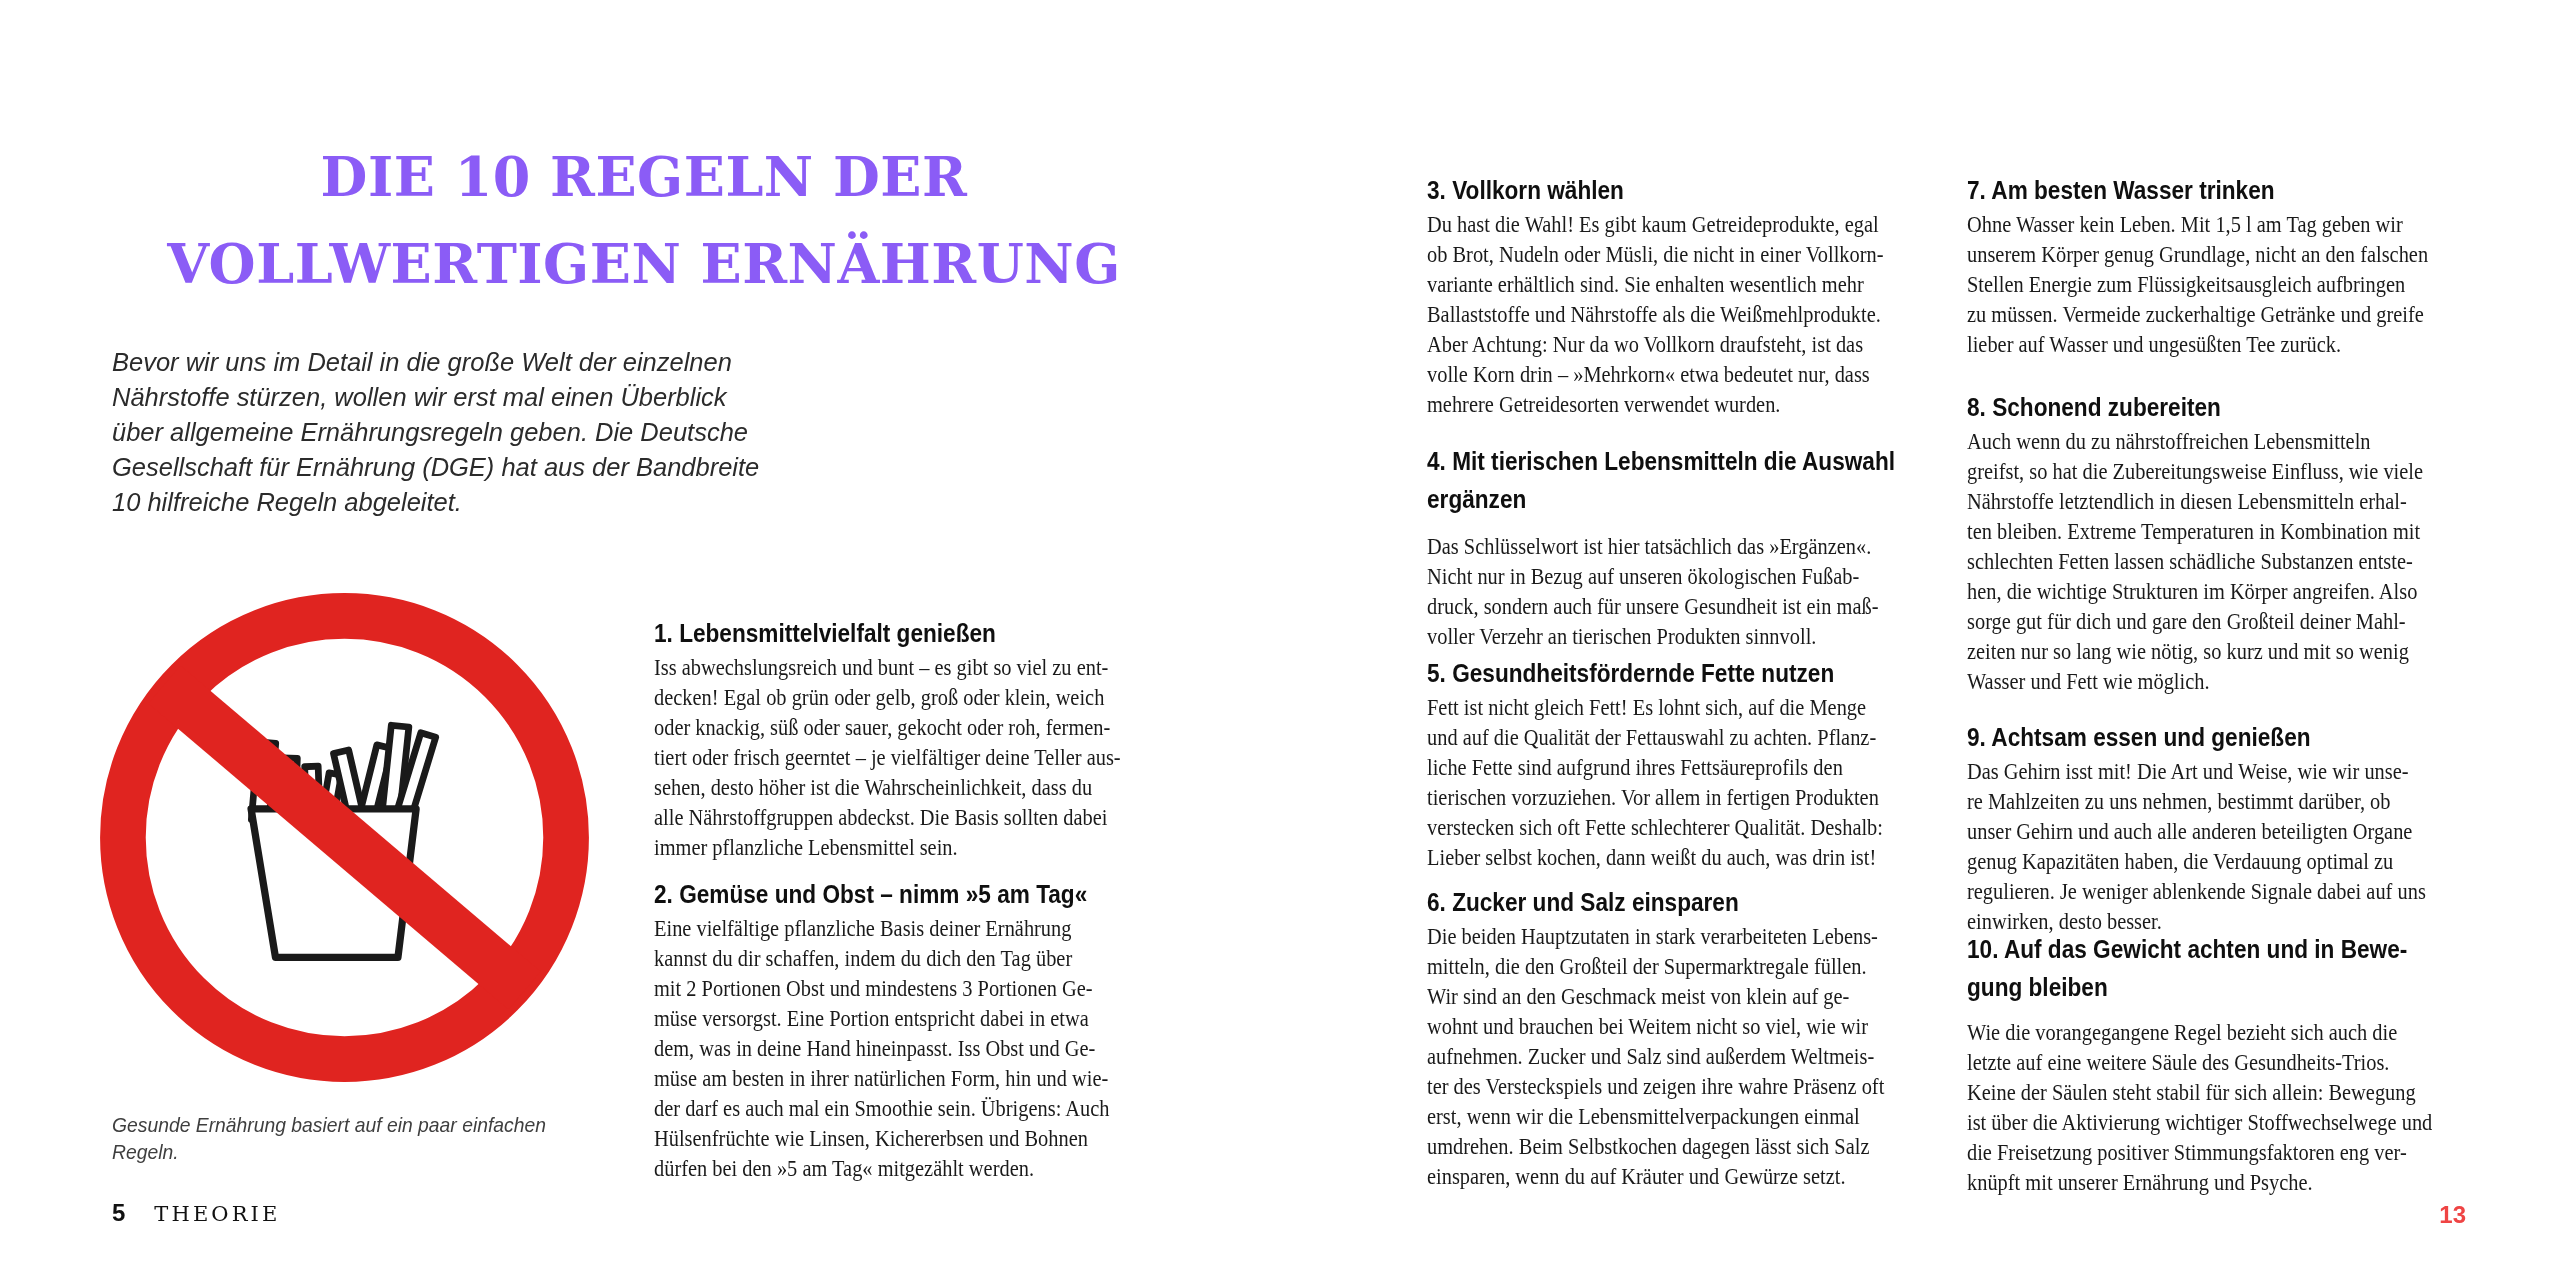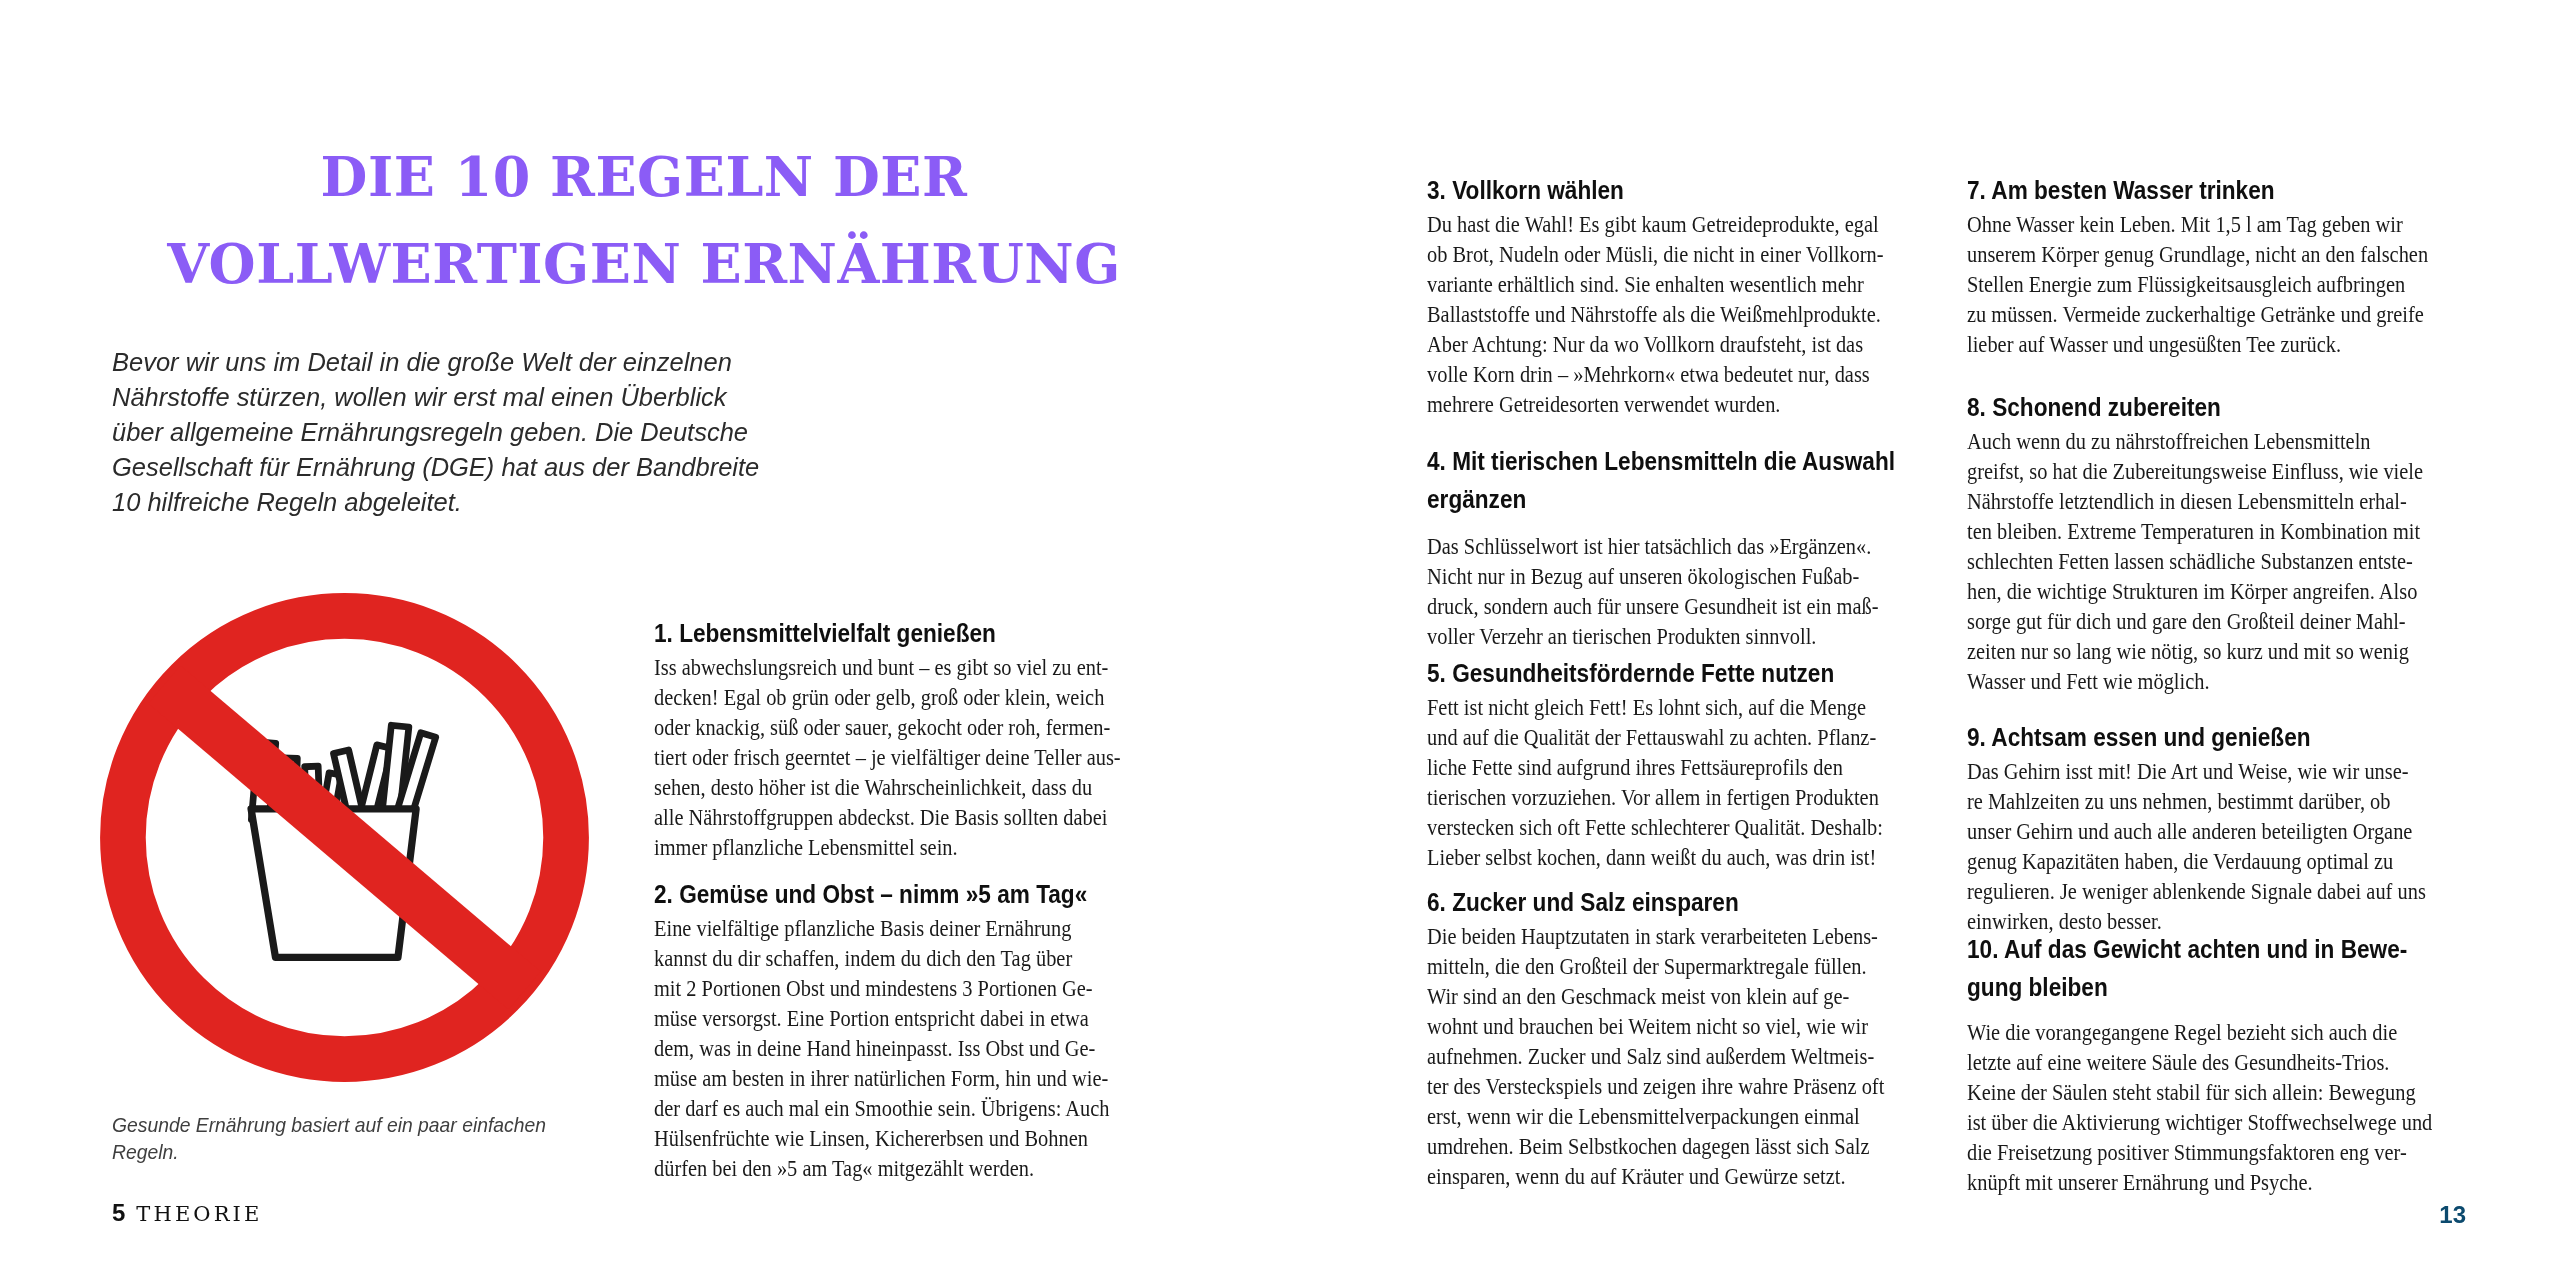--- a/index.html
+++ b/index.html
@@ -66,29 +66,29 @@
     font-family: "Liberation Sans", sans-serif;
     font-weight: bold;
     font-size: 24px;
     color: #111;
   }
   .footer-section {
     font-family: "DejaVu Serif", serif;
     font-size: 21px;
     letter-spacing: 3.1px;
     color: #111;
-    margin-left: 11px;
+    margin-left: 29px;
   }
   .footer-right {
     left: 1967px; top: 1201px; width: 499px;
     text-align: right;
     font-family: "Liberation Sans", sans-serif;
     font-weight: bold;
     font-size: 24px;
-    color: #0c4a6e;
+    color: #ef4444;
   }
   .sign-wrap { left: 98px; top: 591px; width: 493px; height: 493px; }
 </style>
 </head>
 <body>
 
 <div class="abs page-title">DIE 10 REGELN DER
 VOLLWERTIGEN ERNÄHRUNG</div>
 
 <div class="abs intro" style="left:112px; top:345px;">Bevor wir uns im Detail in die große Welt der einzelnen

